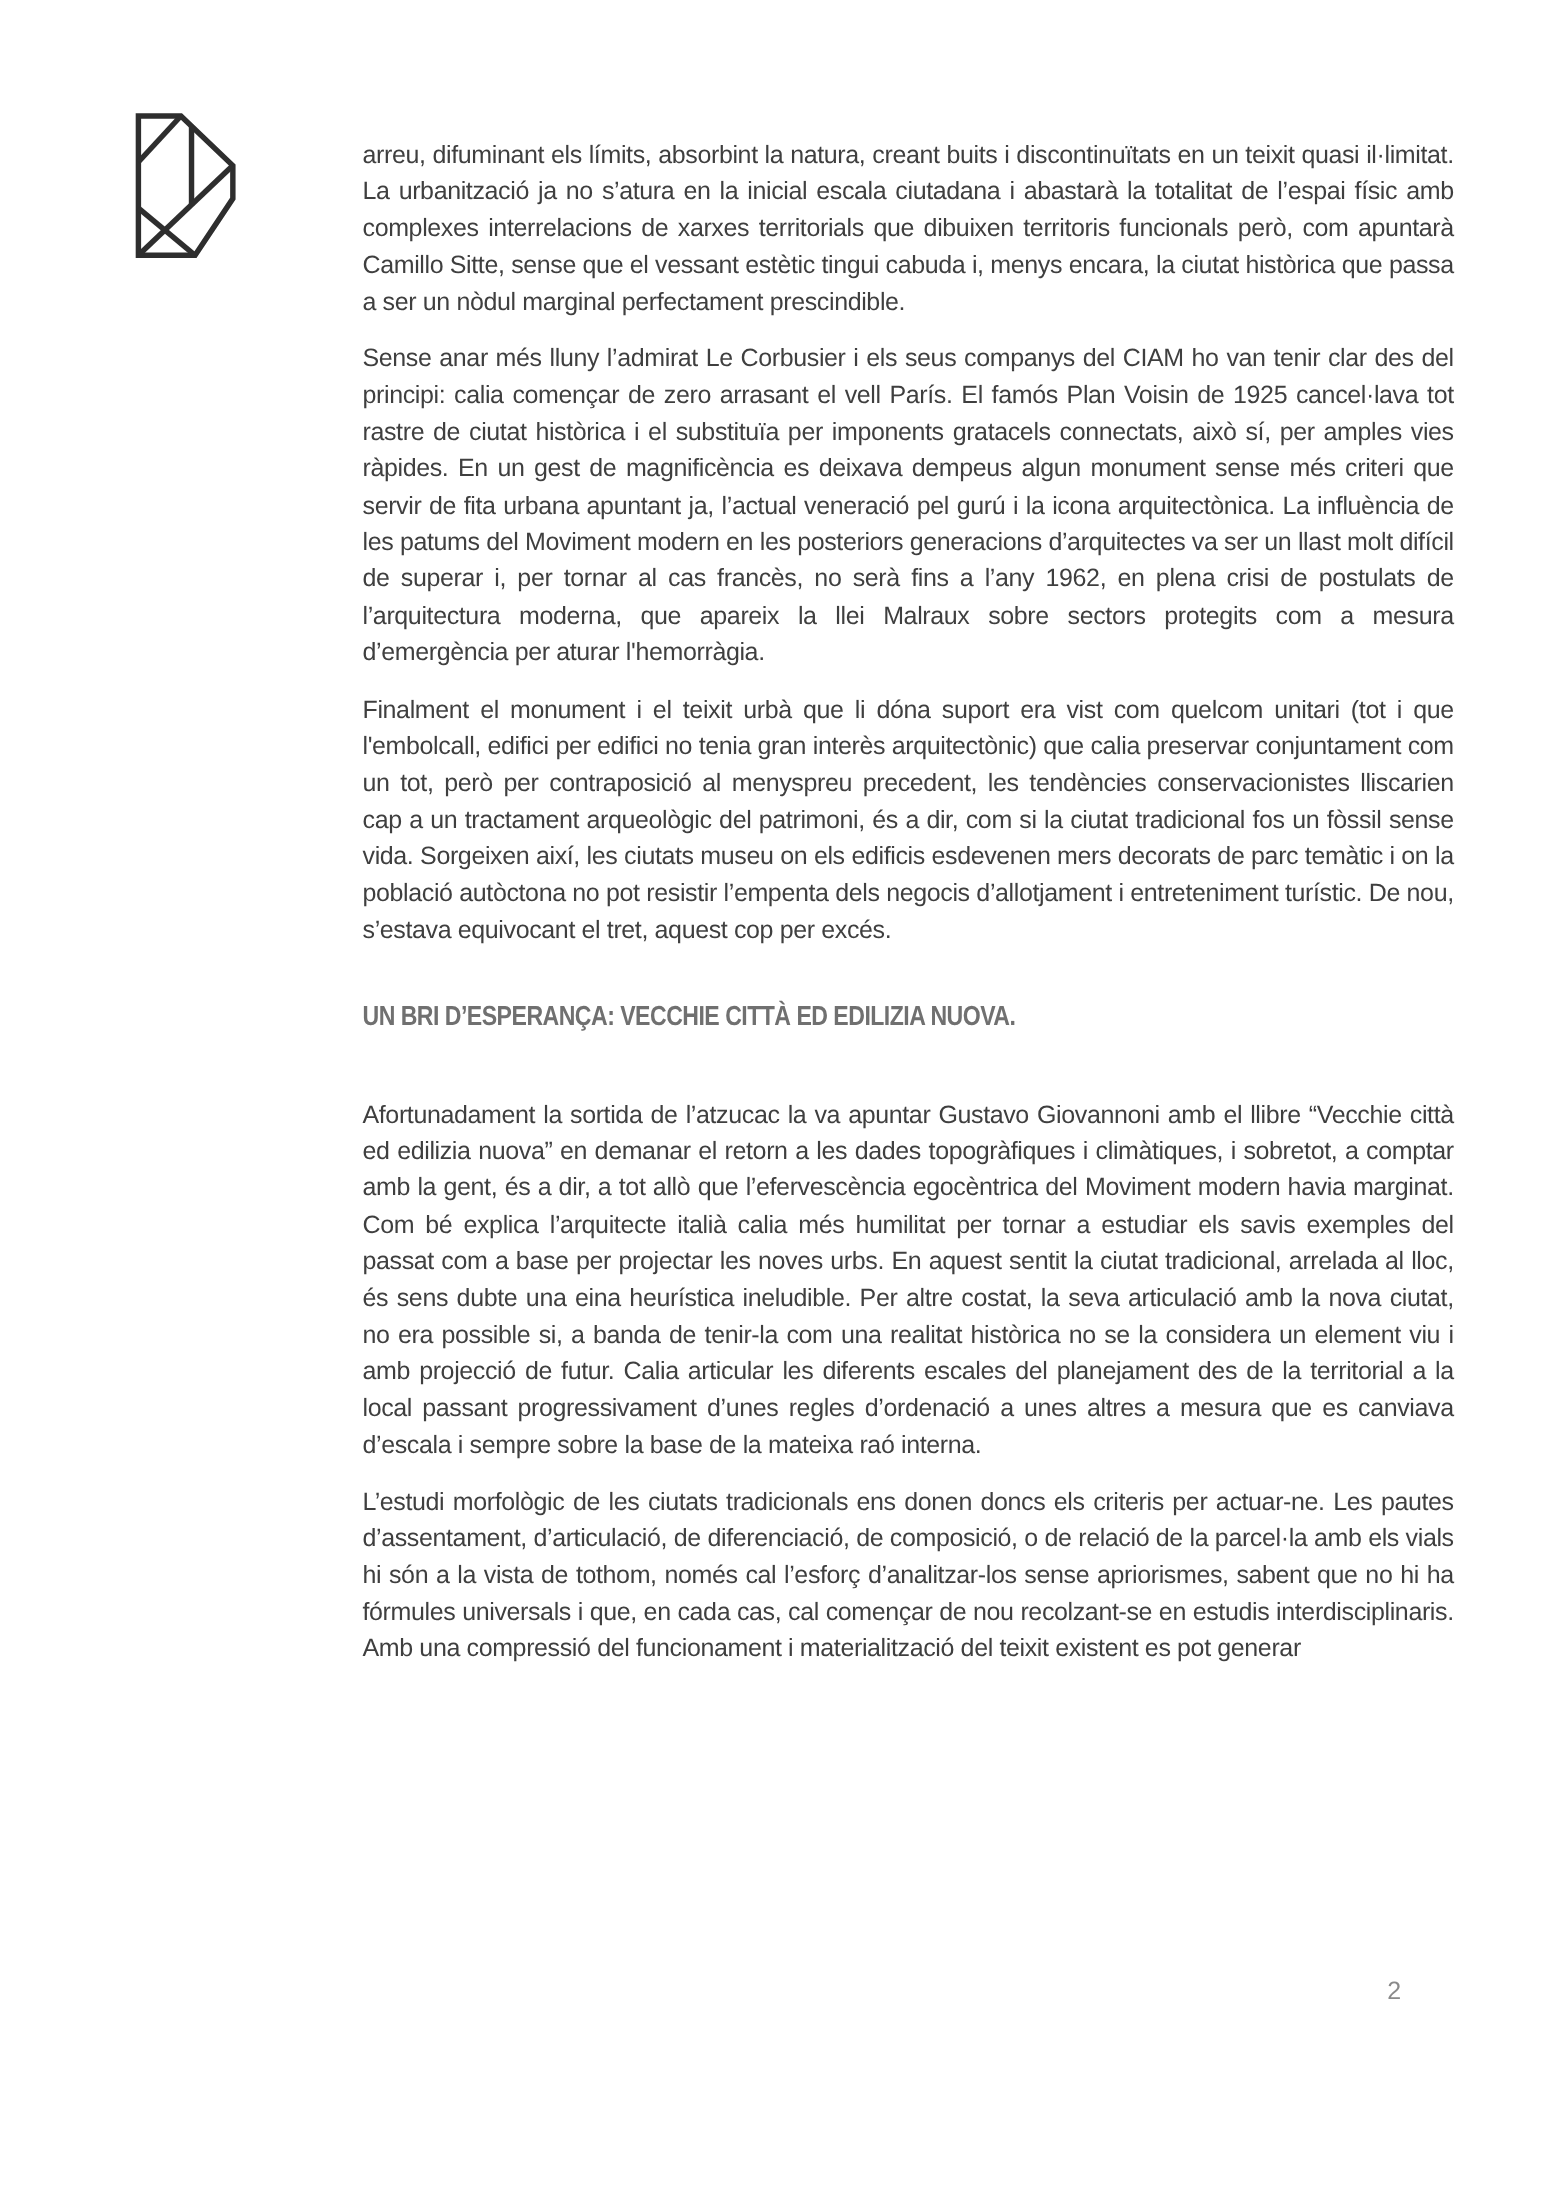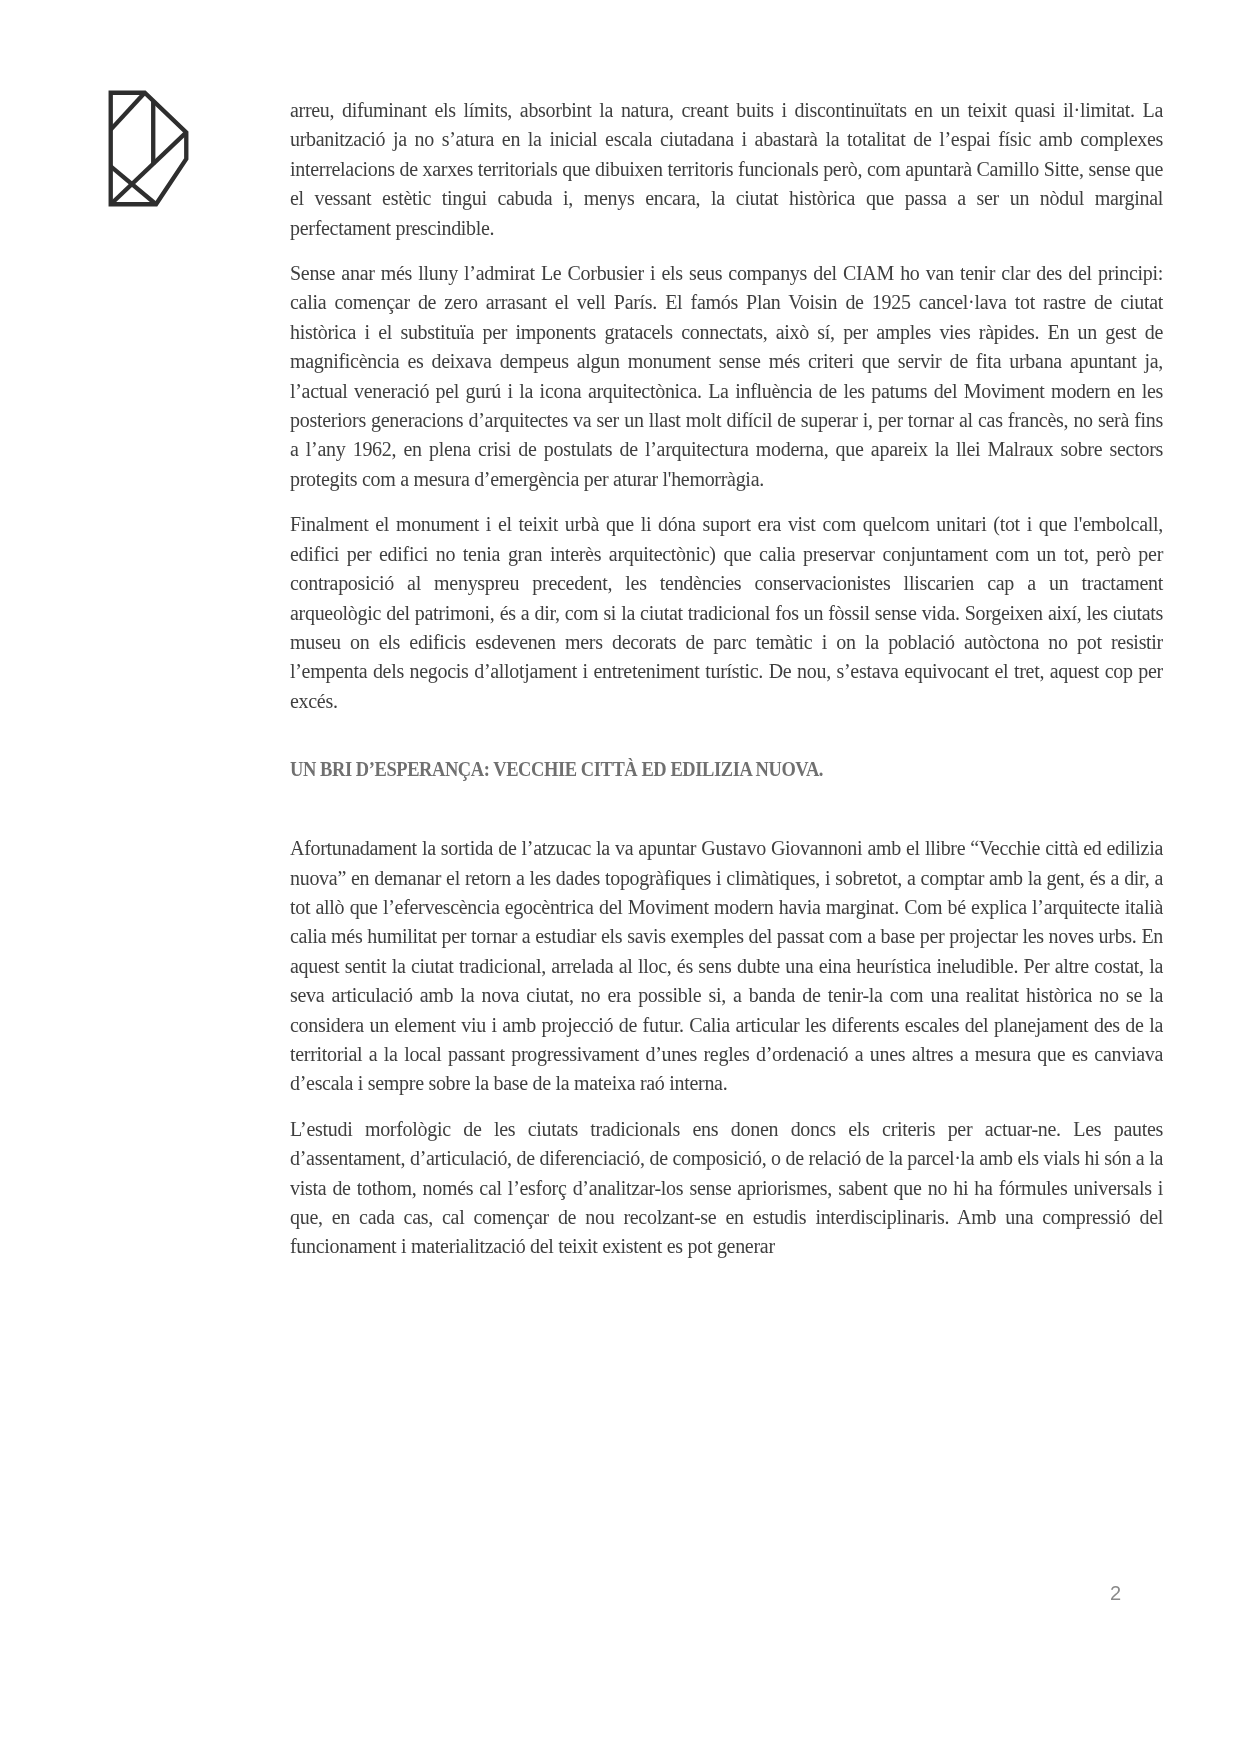--- a/index.html
+++ b/index.html
@@ -27,23 +27,22 @@
     height: 100%;
     stroke: #2e2e2e;
     stroke-width: 4.6;
     fill: none;
     stroke-linejoin: miter;
     stroke-linecap: butt;
   }
   .body-col {
     position: absolute;
     left: 290px;
-    top: 96px;
+    top: 110px;
     width: 873px;
-    font-family: Liberation Serif, serif;
   }
   .body-col p {
     margin: 0 0 16px 0;
     font-size: 20px;
     line-height: 29.4px;
     letter-spacing: -0.3px;
     color: #3f3f3f;
     text-align: justify;
     text-justify: inter-word;
   }

